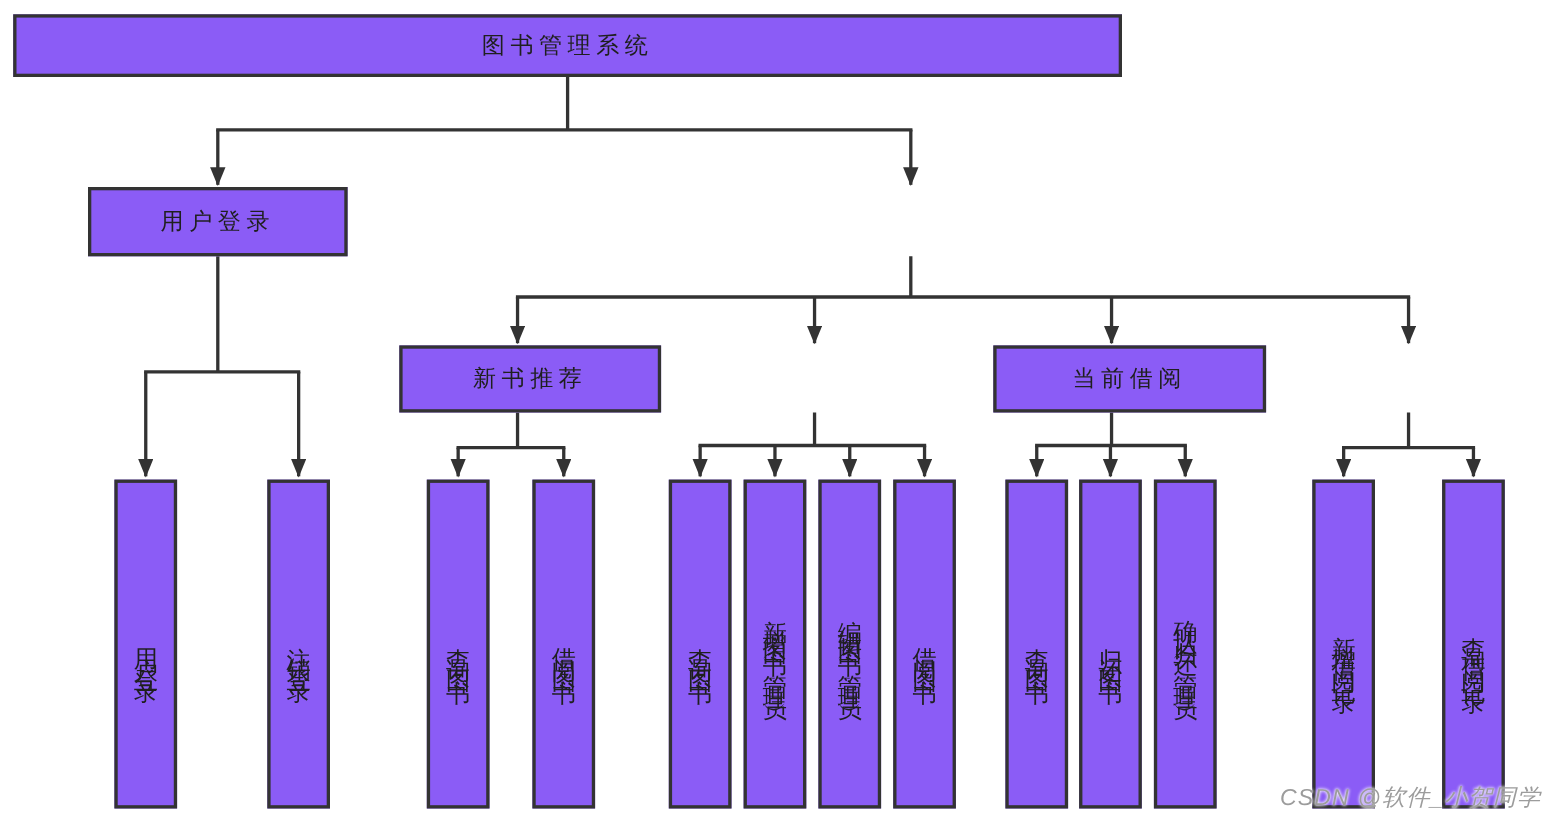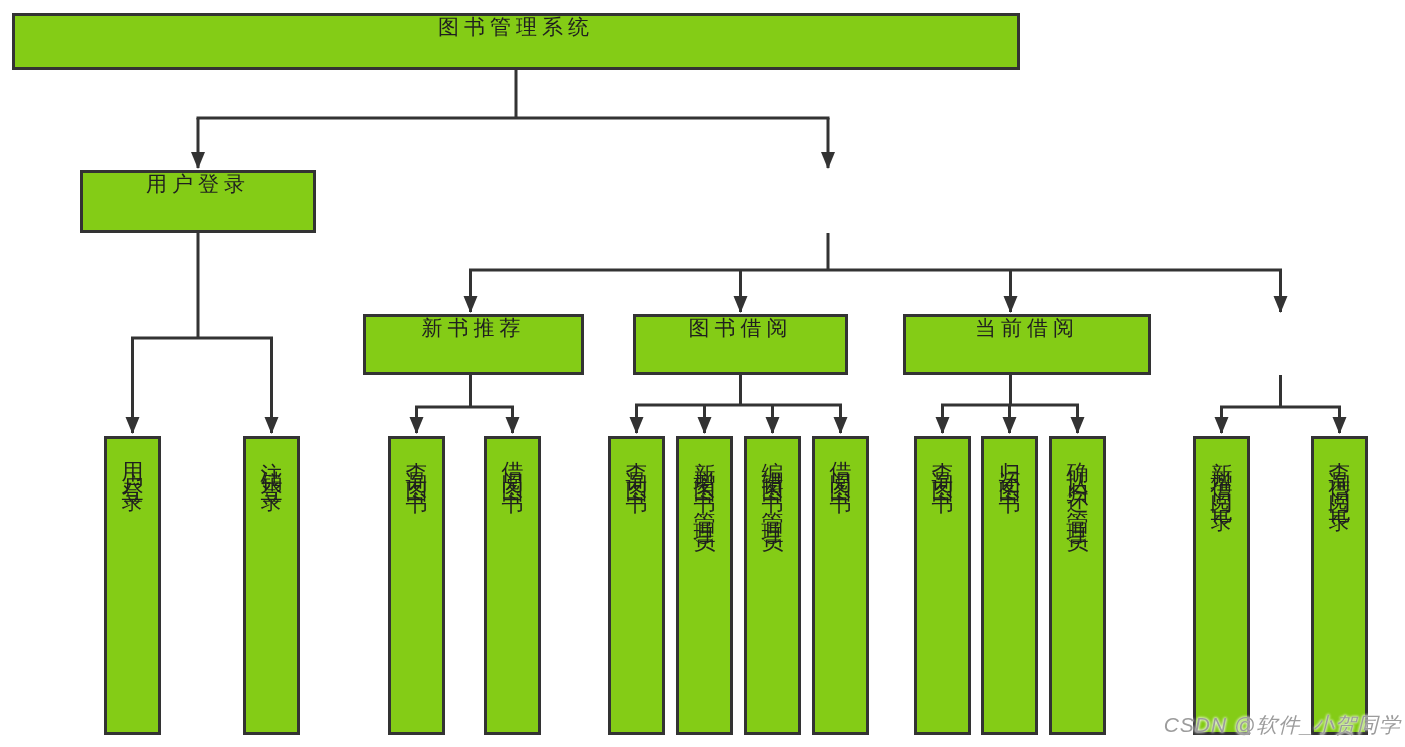--- a/index.html
+++ b/index.html
@@ -6,24 +6,24 @@
   .stage{
     position:relative;
     width:1405px;height:747px;
     background:#ffffff;
     font-family:"Liberation Sans","DejaVu Sans",sans-serif;
     overflow:hidden;
   }
   .wires{position:absolute;left:0;top:0;width:1405px;height:747px;}
   .node{
     position:absolute;
-    background:#84cc16;
+    background:#8b5cf6;
     border:3px solid #333333;
     box-sizing:border-box;
-    display:flex;justify-content:center;
+    display:flex;align-items:center;justify-content:center;
     color:#1f1f1f;
   }
   .hbox span{
     font-size:21px;
     letter-spacing:5px;
     white-space:nowrap;
     line-height:1;
   }
   .vbox .vtext{
     writing-mode:vertical-rl;
@@ -97,25 +97,22 @@
   </svg>
 
   <div class="node hbox" style="left:12px;top:13px;width:1008px;height:57px">
     <span>图书管理系统</span>
   </div>
 
   <div class="node hbox" style="left:80px;top:170px;width:236px;height:63px">
     <span>用户登录</span>
   </div>
 
-  <div class="node hbox" style="left:363px;top:314px;width:221px;height:61px">
+  <div class="node hbox" style="left:363px;top:314px;width:238px;height:61px">
     <span>新书推荐</span>
-  </div>
-  <div class="node hbox" style="left:633px;top:314px;width:215px;height:61px">
-    <span>图书借阅</span>
   </div>
   <div class="node hbox" style="left:903px;top:314px;width:248px;height:61px">
     <span>当前借阅</span>
   </div>
 
   <div class="node vbox" style="left:104px;top:436px;width:57px;height:299px">
     <span class="vtext">用户登录</span>
   </div>
   <div class="node vbox" style="left:243px;top:436px;width:57px;height:299px">
     <span class="vtext">注销登录</span>

